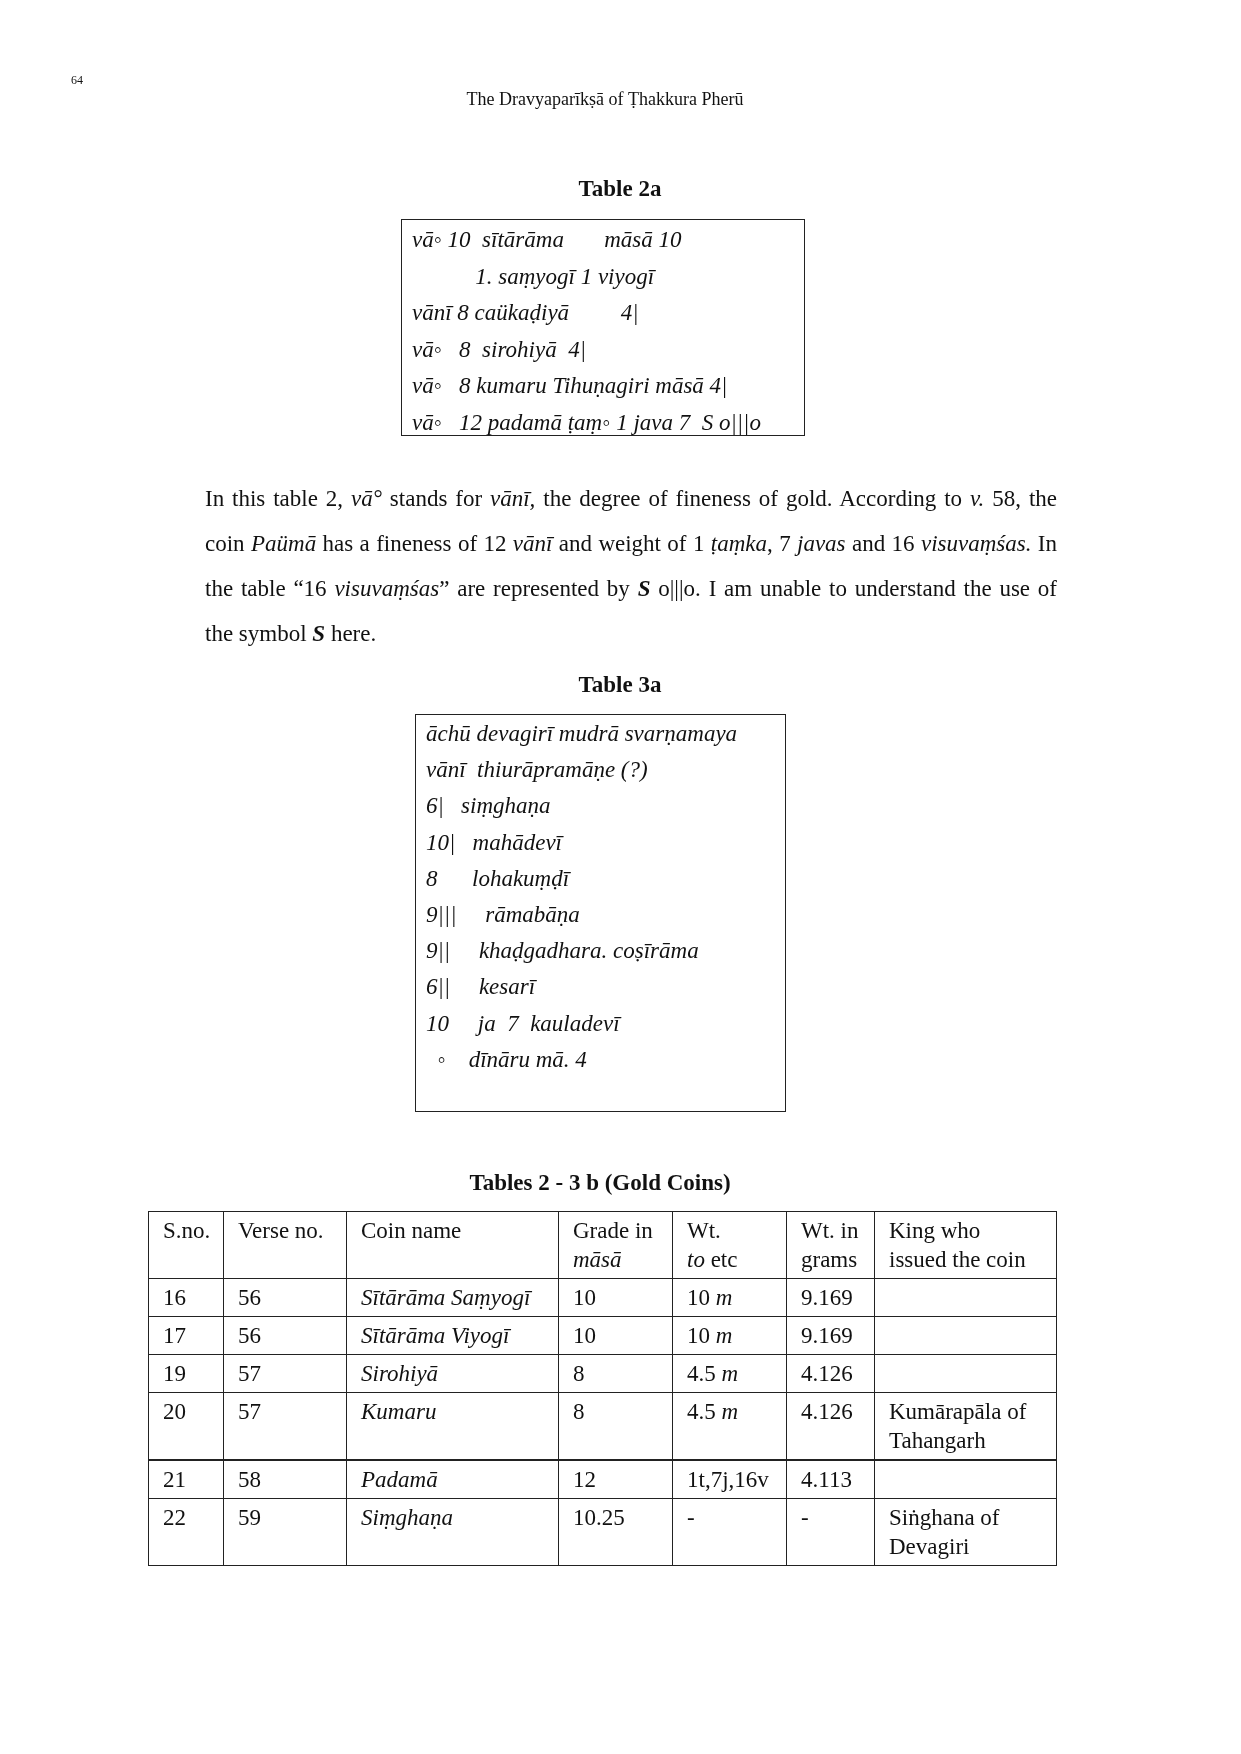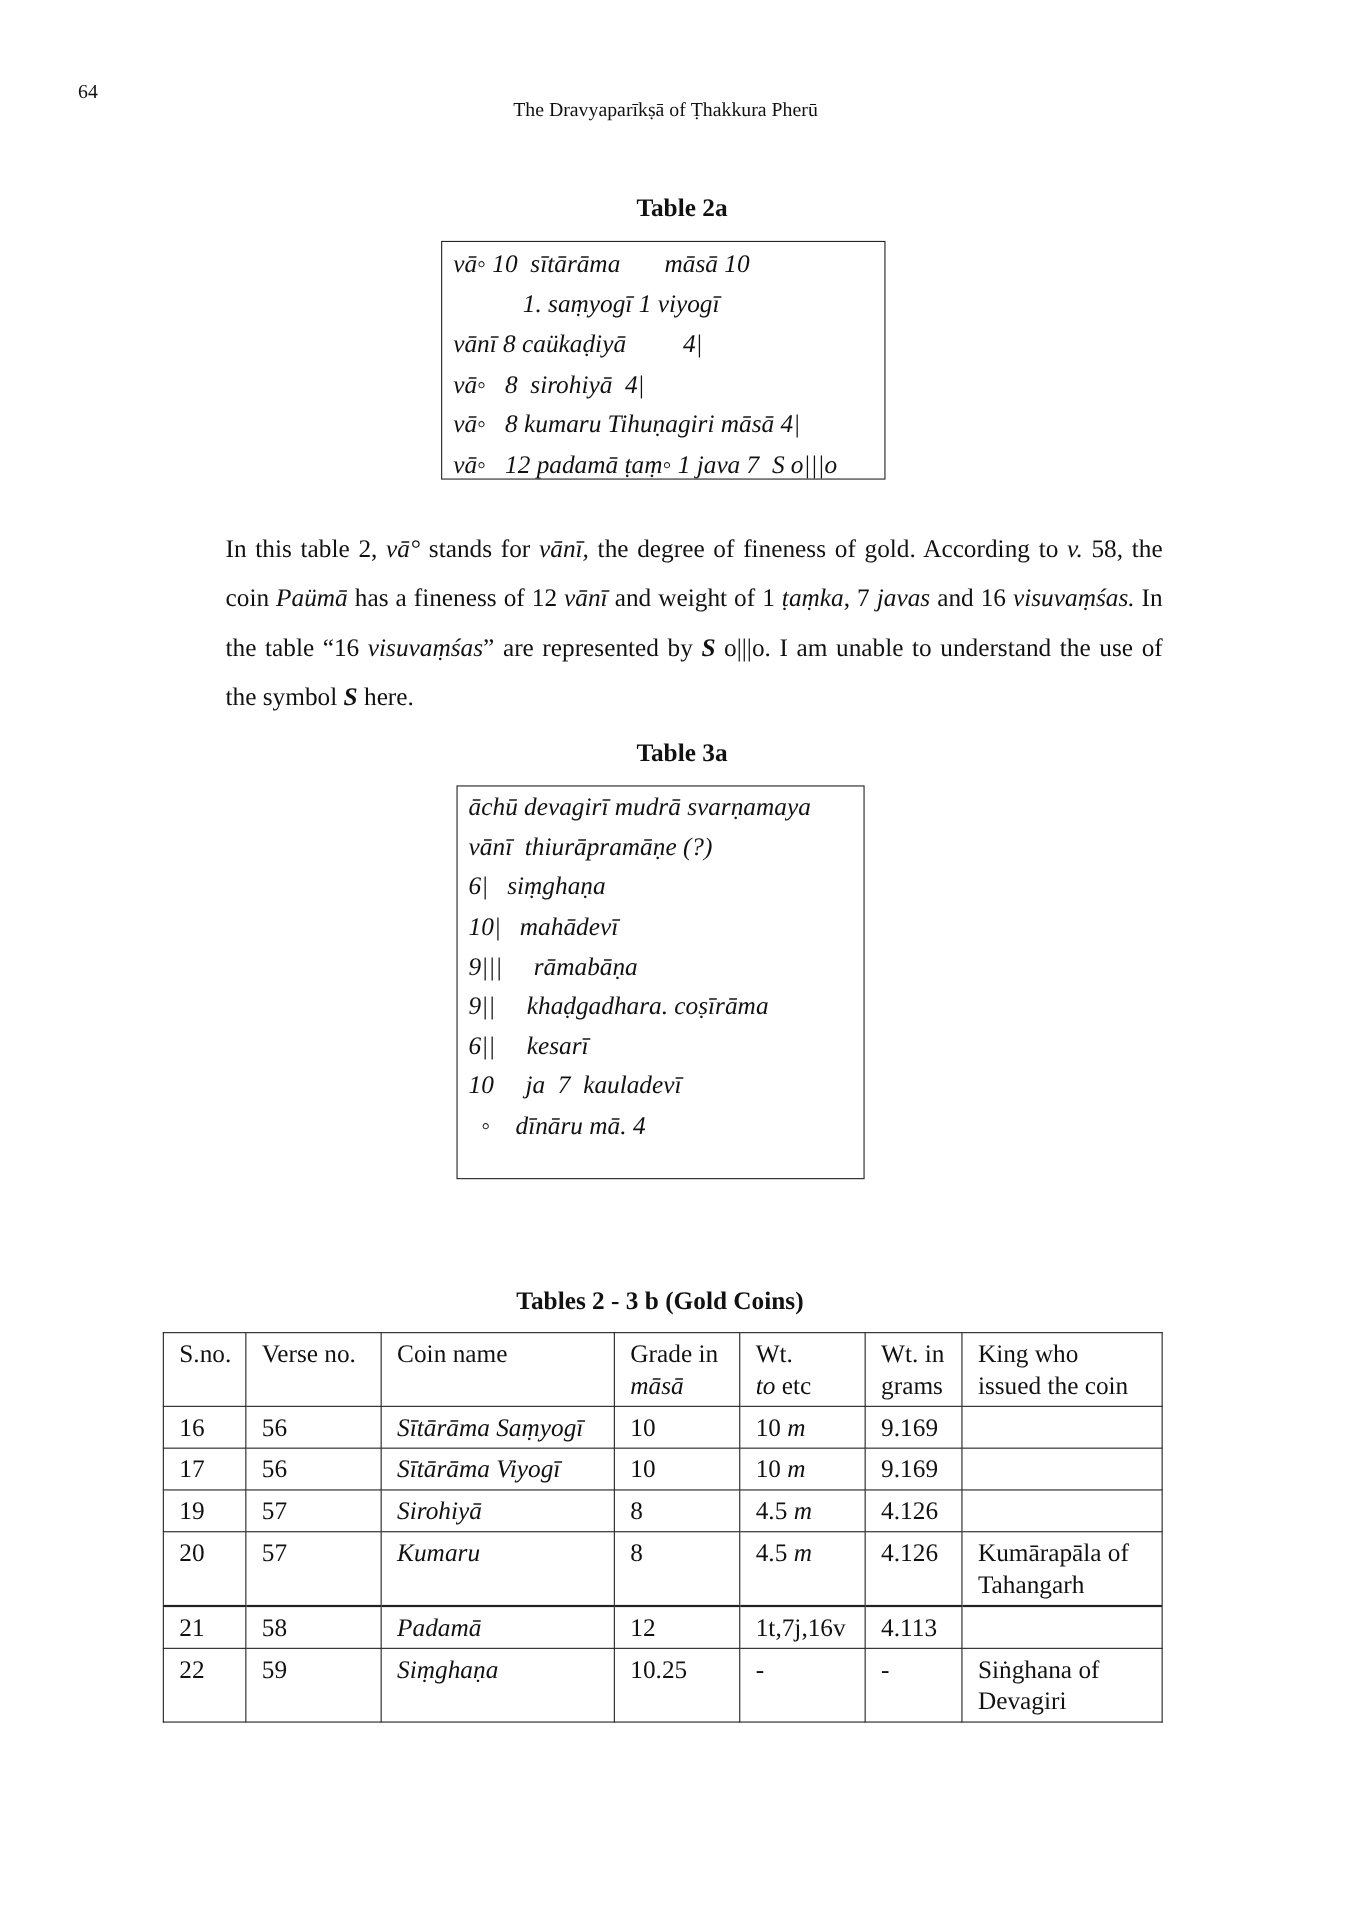--- a/index.html
+++ b/index.html
@@ -1,39 +1,39 @@
 <!DOCTYPE html>
 <html><head>
   <meta charset="utf-8">
   <style>
     html, body { margin: 0; padding: 0; background: #ffffff; }
     body {
       width: 1241px; height: 1754px; position: relative; overflow: hidden;
       font-family: "Liberation Serif", "DejaVu Serif", serif; color: #111;
     }
     .abs { position: absolute; }
-    .page-num { left: 71px; top: 73px; font-size: 18px; }
+    .page-num { left: 71px; top: 73px; font-size: 12px; }
     .running-head { left: 0; width: 1210px; top: 73px; font-size: 18px; text-align: center; margin-top: 16px; }
 
     .tbl-title { font-weight: bold; font-size: 23px; text-align: center; }
 
     .box {
       border: 1.4px solid #222; box-sizing: border-box;
       font-style: italic; font-size: 23px; line-height: 36.5px;
     }
     .box .ln { white-space: pre; }
 
     #t2a-title { left: 560px; width: 120px; top: 176px; }
     #t2a-box { left: 401px; top: 219px; width: 404px; height: 217px; padding: 2px 0 0 10px; }
 
     .para { left: 205px; width: 852px; font-size: 23px; line-height: 45px; text-align: justify; }
     .para i { font-style: italic; }
 
     #t3a-title { left: 545px; width: 150px; top: 672px; }
-    #t3a-box { left: 415px; top: 714px; width: 371px; height: 358px; padding: 1px 0 0 10px; line-height: 36.2px; }
+    #t3a-box { left: 415px; top: 714px; width: 371px; height: 398px; padding: 1px 0 0 10px; line-height: 36.2px; }
 
     #t3b-title { left: 0; width: 1200px; top: 1170px; }
     #t3b {
       position: absolute; left: 148px; top: 1211px;
       border-collapse: collapse; font-size: 23px;
     }
     #t3b td, #t3b th {
       border: 1.3px solid #222; vertical-align: top; text-align: left;
       padding: 4px 10px 4px 14px; font-weight: normal; line-height: 29px;
     }
@@ -59,20 +59,21 @@
 <div class="abs para" style="top:476px;">
   <span>In this table 2, </span><i>vā°</i><span> stands for </span><i>vānī,</i><span> the degree of fineness of gold. According to </span><i>v.</i><span> 58, the coin </span><i>Paümā</i><span> has a fineness of 12 </span><i>vānī</i><span> and weight of 1 </span><i>ṭaṃka</i><span>, 7 </span><i>javas</i><span> and 16 </span><i>visuvaṃśas.</i><span> In the table “16 </span><i>visuvaṃśas</i><span>” are represented by </span><b><i>S</i></b><span> o|||o. I am unable to understand the use of the symbol </span><b><i>S</i></b><span> here.</span>
 </div>
 
 <div class="abs tbl-title" id="t3a-title">Table 3a</div>
 <div class="abs box" id="t3a-box">
   <div class="ln">āchū devagirī mudrā svarṇamaya</div>
   <div class="ln">vānī  thiurāpramāṇe (?)</div>
   <div class="ln">6|   siṃghaṇa</div>
   <div class="ln">10|   mahādevī</div>
+  <div class="ln">8      lohakuṃḍī</div>
   <div class="ln">9|||     rāmabāṇa</div>
   <div class="ln">9||     khaḍgadhara. coṣīrāma</div>
   <div class="ln">6||     kesarī</div>
   <div class="ln">10     ja  7  kauladevī</div>
   <div class="ln">  ◦    dīnāru mā. 4</div>
 </div>
 
 <div class="abs tbl-title" id="t3b-title">Tables 2 - 3 b (Gold Coins)</div>
 <table id="t3b">
   <colgroup>

